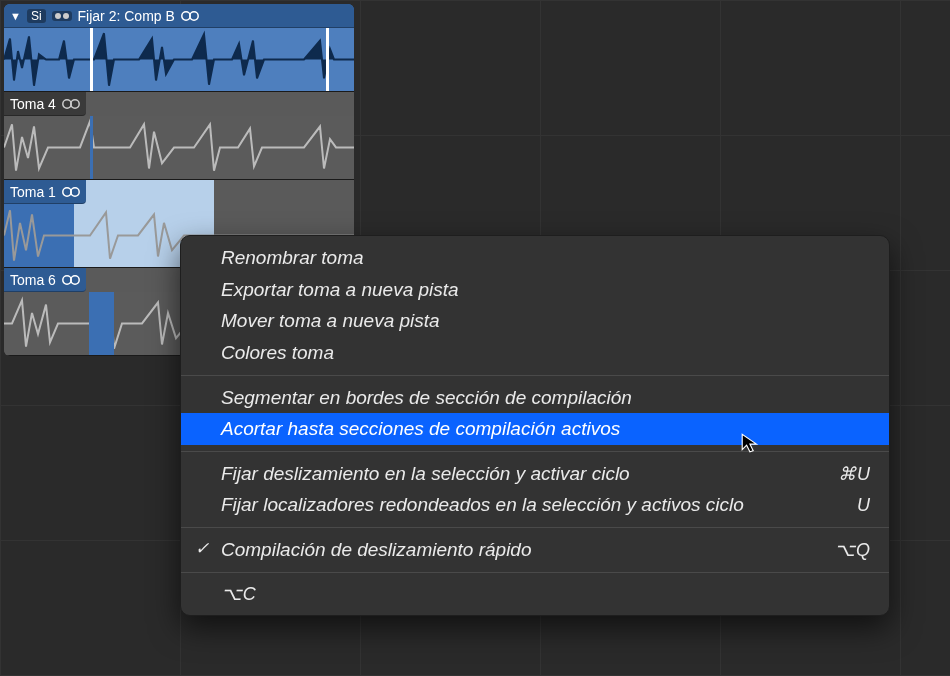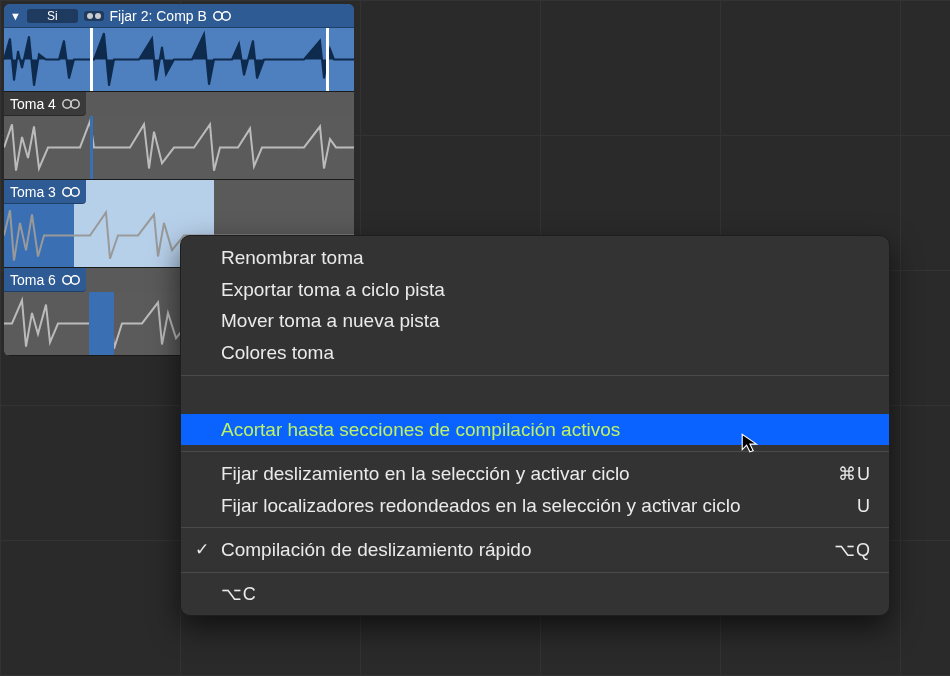--- a/index.html
+++ b/index.html
@@ -60,51 +60,51 @@
   .track.comp .wave-poly { fill:#0e2a4d; }
   .highlight {
     position:absolute; top:0; bottom:0;
     background: rgba(125,180,255,.55);
   }
   .loop-icon { display:inline-flex; }
   .tri { font-size: 11px; }
   .si-box {
     background: rgba(0,0,0,.35);
     border-radius:3px;
-    padding:0 20px;
+    padding:0 4px;
     font-size:12px;
   }
   .pill-icons { display:flex; gap:2px; background:rgba(0,0,0,.35); border-radius:3px; padding:2px 3px;}
   .dot { width:6px;height:6px;background:#ccc;border-radius:50%; }
   
   .menu {
     position:absolute;
     left:180px; top:235px;
     width:710px;
     background:#333333;
     border:1px solid #1e1e1e;
     border-radius:10px;
     padding:6px 0;
     box-shadow:0 12px 30px rgba(0,0,0,.6);
     font-size:19px;
     color:#eaeaea;
+    font-style:italic;
   }
   .menu-item {
     display:flex;
     align-items:center;
     padding:3px 18px 3px 40px;
     position:relative;
     line-height:1.35;
   }
   .menu-item .label { flex:1; }
   .menu-item .shortcut { color:#eaeaea; font-size:18px; letter-spacing:1px;}
   .menu-item.hovered {
     background:#0a63ff;
-    color:#bef264;
-    margin-top:38px;
+    color:#ffffff;
   }
   .menu-item .check {
     position:absolute; left:14px;
     font-size:17px;
   }
   .sep {
     height:1px;
     background:#4a4a4a;
     margin:6px 0;
   }
@@ -165,21 +165,21 @@
       <svg viewBox="0 0 350 60" preserveAspectRatio="none">
         <polyline points="0,30 8,8 12,52 18,20 24,40 30,10 35,50 44,30 60,30 76,30 86,5 90,30 108,30 126,30 140,8 145,50 150,15 158,45 170,30 190,30 206,8 210,52 216,30 234,30 246,12 250,48 258,30 280,30 300,30 316,10 320,50 326,22 332,30 350,30" fill="none" stroke="#bbb" stroke-width="2"></polyline>
       </svg>
       <div class="highlight" style="left:86px;width:3px;background:#3b6fb3;"></div>
     </div>
   </div>
 
   <div class="track take sel">
     <div class="sel-region" style="left:0;width:210px;"></div>
     <div class="track-header" style="position:relative;z-index:1;">
-      <span>Toma 3</span>
+      <span>Toma 1</span>
       <span class="loop-icon">
         <svg width="18" height="14" viewBox="0 0 18 14">
             <circle cx="5" cy="7" r="4.2" fill="none" stroke="#fff" stroke-width="1.5"></circle>
             <circle cx="13" cy="7" r="4.2" fill="none" stroke="#fff" stroke-width="1.5"></circle>
           </svg>
       </span>
     </div>
     <div class="wave" style="background:transparent;">
       <div class="highlight" style="left:0;width:70px;background:#3b6fb3;"></div>
       <svg viewBox="0 0 350 60" preserveAspectRatio="none" style="position:relative;">
@@ -207,39 +207,42 @@
   </div>
 
 
 </div>
 
 <div class="menu">
   <div class="menu-item">
       <span class="label">Renombrar toma</span>
     </div>
   <div class="menu-item">
-      <span class="label">Exportar toma a ciclo pista</span>
+      <span class="label">Exportar toma a nueva pista</span>
     </div>
   <div class="menu-item">
       <span class="label">Mover toma a nueva pista</span>
     </div>
   <div class="menu-item">
       <span class="label">Colores toma</span>
     </div>
   <div class="sep"></div>
+  <div class="menu-item">
+      <span class="label">Segmentar en bordes de sección de compilación</span>
+    </div>
   <div class="menu-item hovered">
       <span class="label">Acortar hasta secciones de compilación activos</span>
     </div>
   <div class="sep"></div>
   <div class="menu-item">
       <span class="label">Fijar deslizamiento en la selección y activar ciclo</span>
       <span class="shortcut">⌘U</span>
     </div>
   <div class="menu-item">
-      <span class="label">Fijar localizadores redondeados en la selección y activar ciclo</span>
+      <span class="label">Fijar localizadores redondeados en la selección y activos ciclo</span>
       <span class="shortcut">U</span>
     </div>
   <div class="sep"></div>
   <div class="menu-item">
       <span class="check">✓</span>
       <span class="label">Compilación de deslizamiento rápido</span>
       <span class="shortcut">⌥Q</span>
     </div>
   <div class="sep"></div>
   <div class="menu-item">

